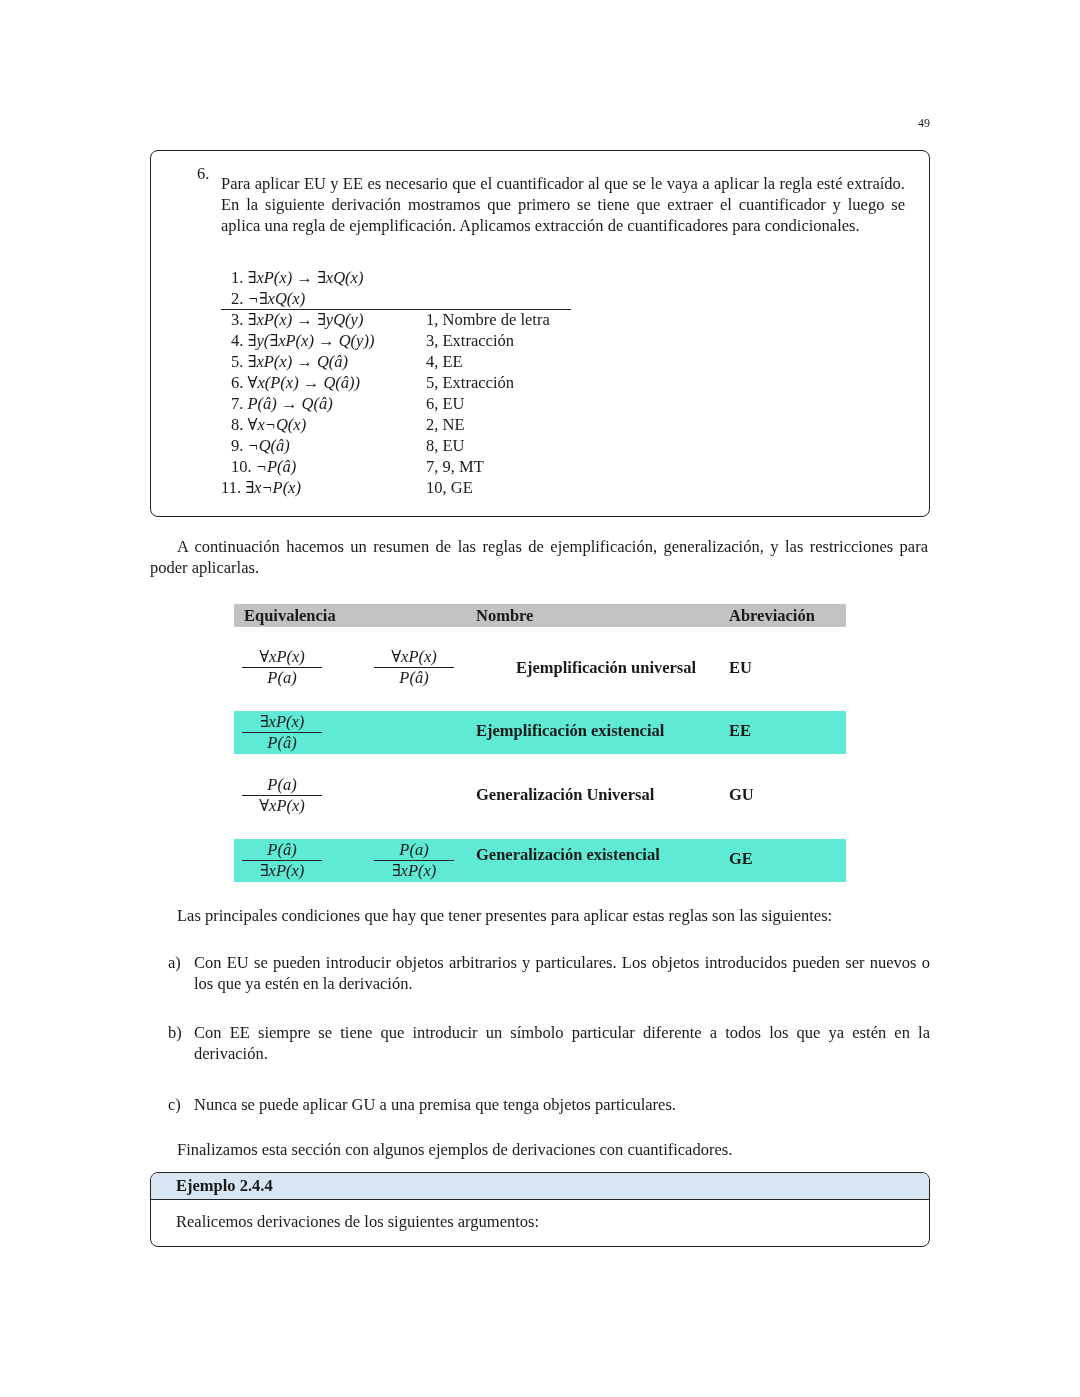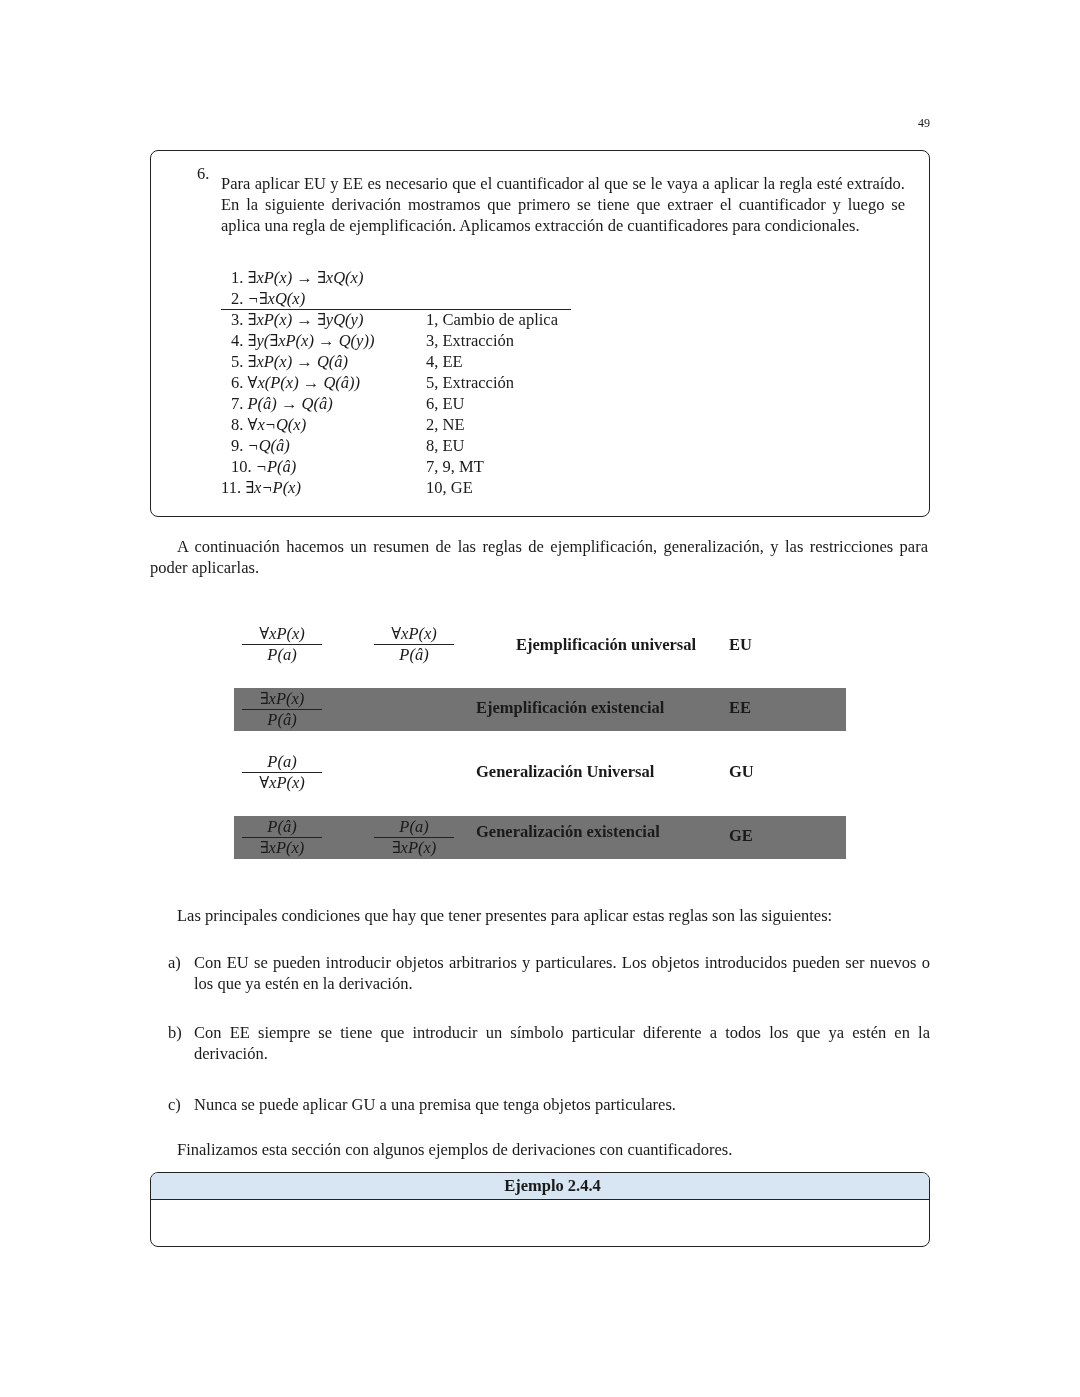--- a/index.html
+++ b/index.html
@@ -15,36 +15,36 @@
   .drow { height: 21px; line-height: 21px; position: relative; white-space: nowrap; }
   .drow .f { position: absolute; left: 10px; }
   .drow .j { position: absolute; left: 205px; }
   .deriv-rule { position: absolute; left: 0; top: 42px; width: 350px; border-top: 1.3px solid #222; }
   .para { position: absolute; font-size: 16.5px; line-height: 21px; text-align: justify; font-family: Liberation Serif, serif; }
   .p1 { top: 536px; left: 150px; width: 778px; text-indent: 27px; }
   .rules-table { position: absolute; top: 604px; left: 234px; width: 612px; }
   .thead { height: 23px; background: #c2c2c2; position: relative; font-weight: bold; font-size: 16.5px; line-height: 23px; }
   .thead span { position: absolute; top: 0; }
   .trow { position: relative; font-size: 16.5px; }
-  .trow.shade { background: #737373; }
+  .trow.shade { background: #5eead4; }
   .frac { position: absolute; display: inline-block; text-align: center; line-height: 20px; }
   .frac .nu { display: block; border-bottom: 1.2px solid #222; padding: 0 4px; }
   .frac .de { display: block; padding: 0 4px; }
   .rname { position: absolute; left: 242px; font-weight: bold; }
   .rabbr { position: absolute; left: 495px; font-weight: bold; }
   .p2 { top: 905px; left: 150px; width: 778px; text-indent: 27px; }
   .cond { position: absolute; left: 168px; width: 762px; font-size: 16.5px; line-height: 21px; text-align: justify; }
   .cond .lbl { position: absolute; left: 0; top: 0; }
   .cond .txt { margin-left: 26px; }
   .ca { top: 952px; }
   .cb { top: 1022px; }
   .cc { top: 1094px; }
   .p3 { top: 1139px; left: 150px; width: 778px; text-indent: 27px; }
   .box2 { top: 1172px; left: 150px; width: 778px; height: 73px; overflow: hidden; }
-  .ex-head { height: 26px; background: #d7e6f2; border-bottom: 1.5px solid #222; font-weight: bold; font-size: 16.5px; line-height: 26px; padding-left: 25px; text-align: center; }
+  .ex-head { height: 26px; background: #d7e6f2; border-bottom: 1.5px solid #222; font-weight: bold; font-size: 16.5px; line-height: 26px; padding-left: 25px; }
   .ex-body { font-size: 16.5px; line-height: 44px; padding-left: 25px; }
   i.m { font-style: italic; }
 </style>
 </head>
 <body>
 
 <div class="page-number serif">49</div>
 
 <div class="box box1">
   <div class="item6 serif">
@@ -54,21 +54,21 @@
   <div class="deriv serif">
     <div class="drow">
       <span class="f"><span>1.</span> <i class="m">∃xP(x) → ∃xQ(x)</i></span>
     </div>
     <div class="drow">
       <span class="f"><span>2.</span> <i class="m">¬∃xQ(x)</i></span>
     </div>
     <div class="deriv-rule"></div>
     <div class="drow">
       <span class="f"><span>3.</span> <i class="m">∃xP(x) → ∃yQ(y)</i></span>
-      <span class="j">1, Cambio de aplica</span>
+      <span class="j">1, Nombre de letra</span>
     </div>
     <div class="drow">
       <span class="f"><span>4.</span> <i class="m">∃y(∃xP(x) → Q(y))</i></span>
       <span class="j">3, Extracción</span>
     </div>
     <div class="drow">
       <span class="f"><span>5.</span> <i class="m">∃xP(x) → Q(â)</i></span>
       <span class="j">4, EE</span>
     </div>
     <div class="drow">
@@ -94,20 +94,25 @@
     <div class="drow">
       <span class="f" style="left:0"><span>11.</span> <i class="m">∃x¬P(x)</i></span>
       <span class="j">10, GE</span>
     </div>
   </div>
 </div>
 
 <div class="para p1 serif">A continuación hacemos un resumen de las reglas de ejemplificación, generalización, y las restricciones para poder aplicarlas.</div>
 
 <div class="rules-table serif">
+  <div class="thead">
+    <span style="left:10px">Equivalencia</span>
+    <span style="left:242px">Nombre</span>
+    <span style="left:495px">Abreviación</span>
+  </div>
 
   <div class="trow" style="height:84px;">
     <span class="frac" style="left:8px; top:20px; width:80px;">
       <i class="m nu">∀xP(x)</i>
         <i class="m de">P(a)</i>
     </span>
     <span class="frac" style="left:140px; top:20px; width:80px;">
       <i class="m nu">∀xP(x)</i>
         <i class="m de">P(â)</i>
     </span>
@@ -159,13 +164,14 @@
 </div>
 <div class="cond cc serif">
   <span class="lbl">c)</span>
   <div class="txt">Nunca se puede aplicar GU a una premisa que tenga objetos particulares.</div>
 </div>
 
 <div class="para p3 serif">Finalizamos esta sección con algunos ejemplos de derivaciones con cuantificadores.</div>
 
 <div class="box box2 serif">
   <div class="ex-head">Ejemplo 2.4.4</div>
+  <div class="ex-body">Realicemos derivaciones de los siguientes argumentos:</div>
 </div>
 
 </body></html>

